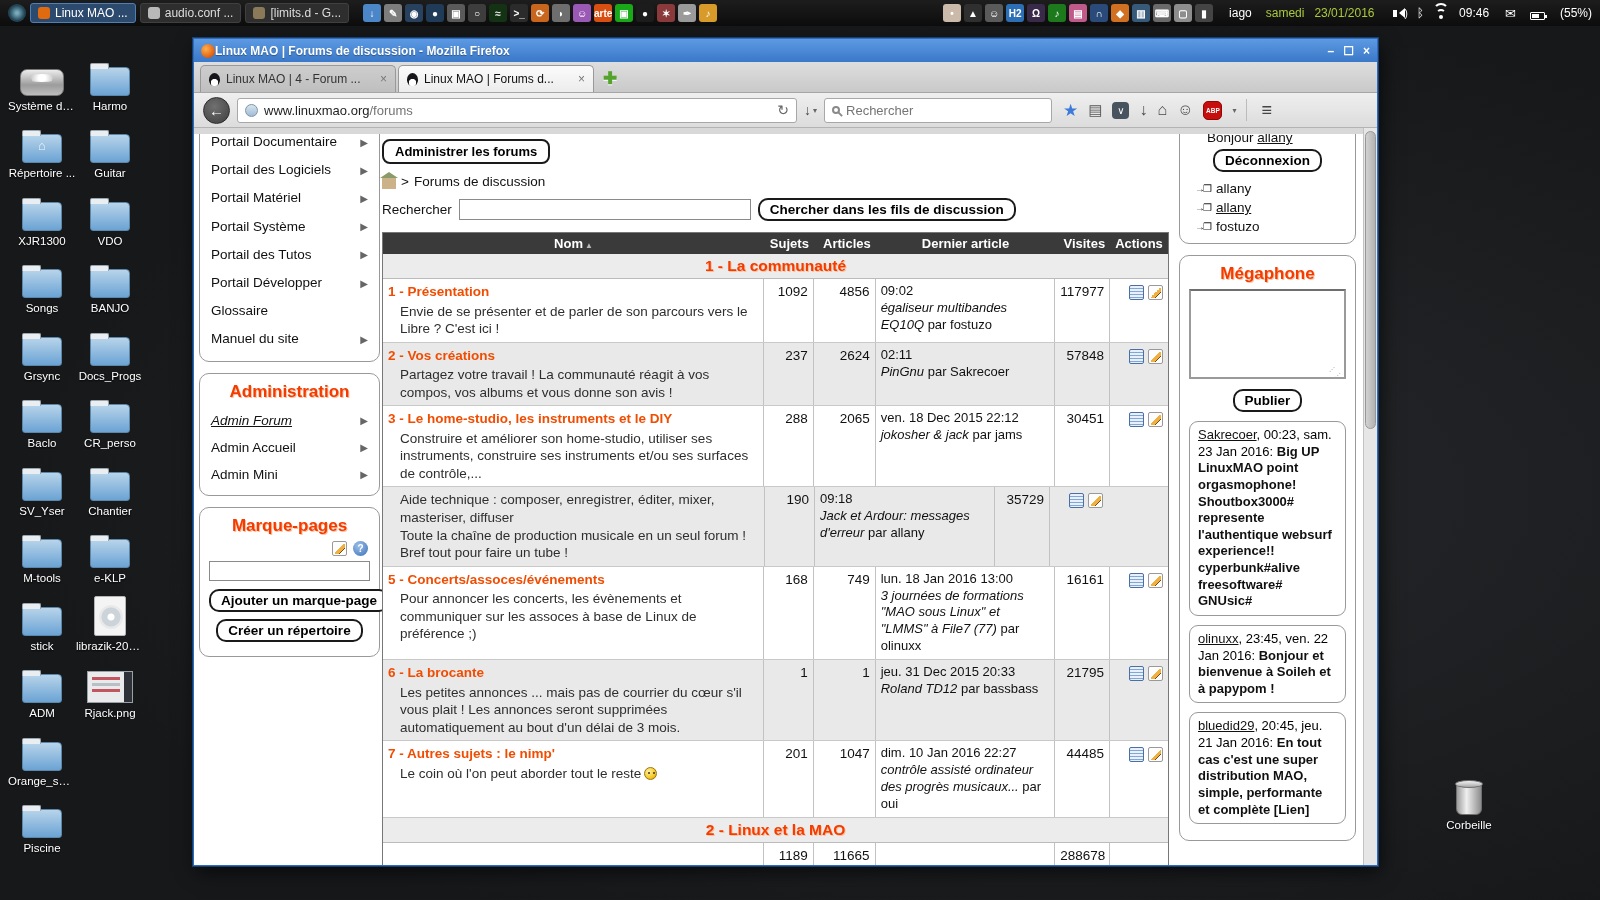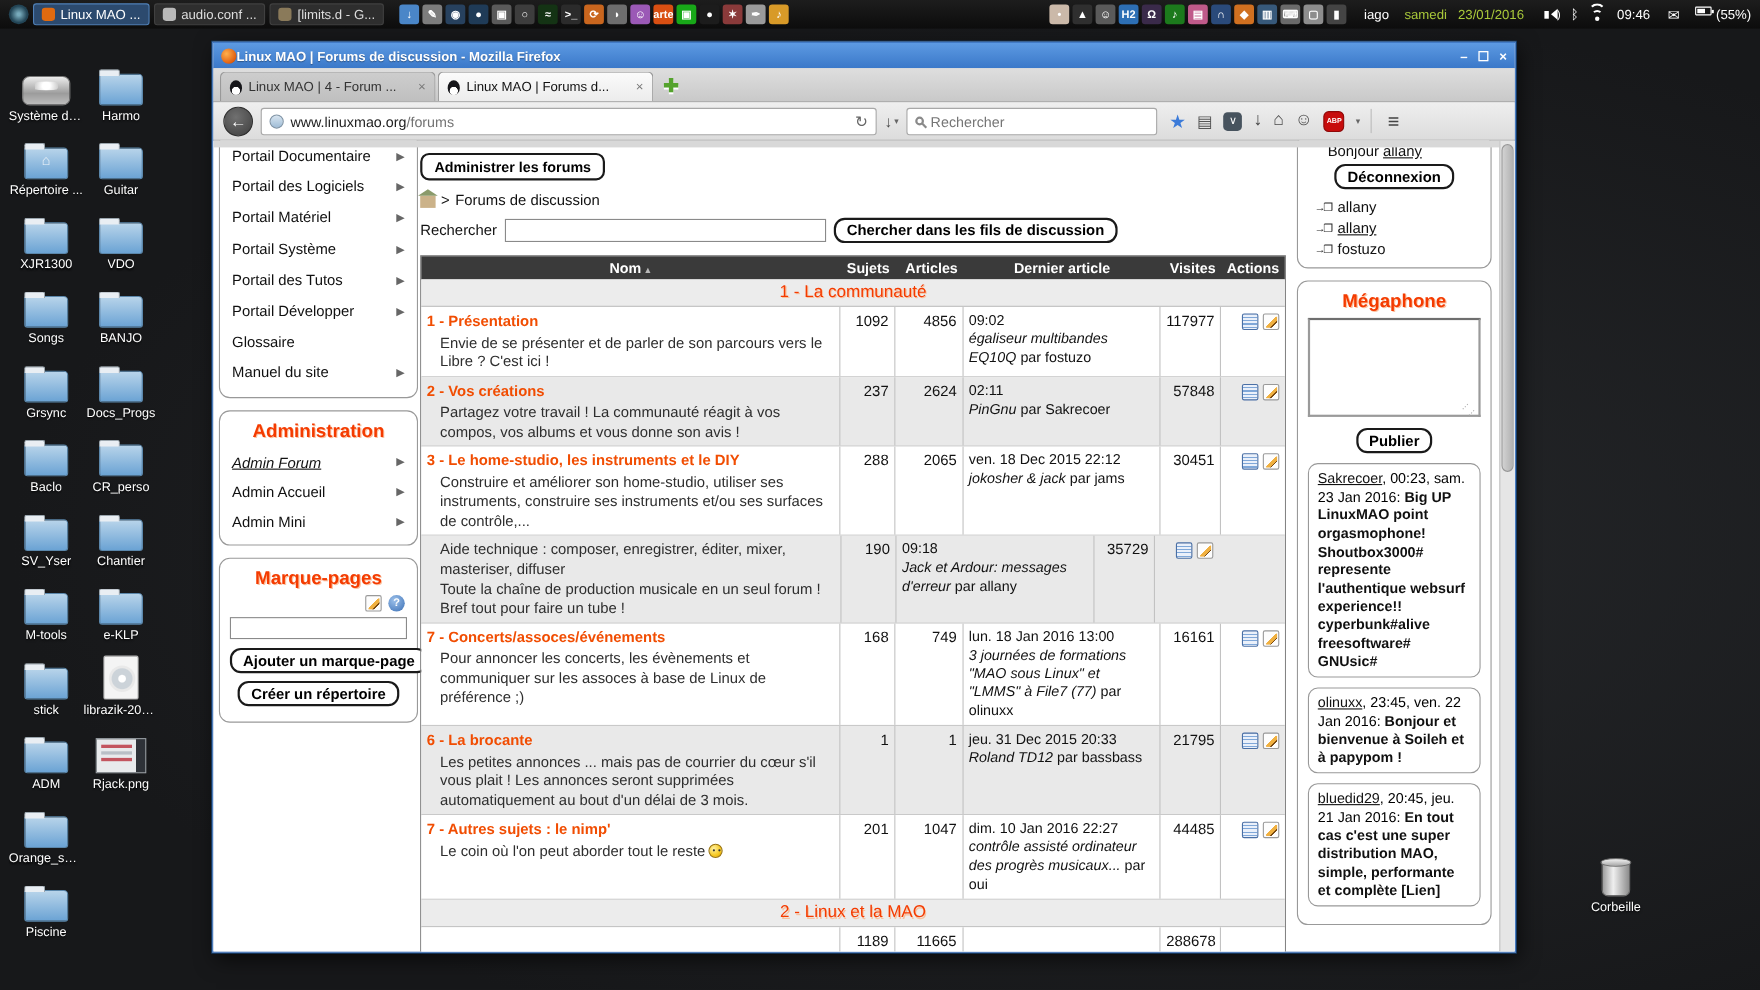--- a/index.html
+++ b/index.html
@@ -23,21 +23,21 @@
   .spk b{width:4px;height:7px;background:#fff;display:inline-block}
   .spk i{width:0;height:0;border:5px solid transparent;border-right:6px solid #fff;margin-left:-3px}
   .bt{color:#fff;font-size:12px}
   .wifi{position:relative;width:16px;height:11px}
   .wifi i{position:absolute;left:50%;bottom:0;transform:translateX(-50%);border:2px solid transparent;border-top:2px solid #fff;border-radius:50%}
   .wifi i:nth-child(1){width:16px;height:16px}
   .wifi i:nth-child(2){width:10px;height:10px}
   .wifi i:nth-child(3){width:4px;height:4px;background:#fff;border:none;border-radius:50%}
   .tb-time{color:#fff;margin-right:12px}
   .envelope{color:#fff;font-size:13px;margin-right:10px}
-  .batt{display:flex;align-items:flex-start;gap:4px;color:#fff}
+  .batt{display:flex;align-items:flex-end;gap:15px;color:#fff}
   .batt .case{width:15px;height:8px;border:1px solid #fff;border-radius:1px;position:relative}
   .batt .case::after{content:"";position:absolute;right:-3px;top:2px;width:2px;height:3px;background:#fff}
   .batt .case i{position:absolute;left:1px;top:1px;bottom:1px;width:55%;background:#fff}
 
   
   .desktop{position:absolute;left:8px;top:44px;display:grid;grid-template-columns:68px 68px;grid-auto-rows:67.5px;width:140px;z-index:1}
   .dicon{display:flex;flex-direction:column;align-items:center;justify-content:flex-end;cursor:default}
   .dicon .lbl{color:#fff;font-size:11.5px;text-shadow:0 1px 2px #000;max-width:68px;white-space:nowrap;overflow:hidden;text-overflow:ellipsis;margin-top:4px}
   .dicon:nth-child(22){grid-column:1}
   .ico{position:relative}
@@ -121,21 +121,21 @@
   .ftable{border:1px solid #777;width:787px}
   .fhead{display:flex;background:#3a3a3a;color:#fff;font-weight:bold;font-size:13px;height:21px;align-items:center}
   .fh{padding:0 5px;white-space:nowrap}
   .fh.h-name{width:382px;text-align:center}
   .fh.h-suj{width:50px;text-align:right}
   .fh.h-art{width:62px;text-align:right}
   .fh.h-der{width:180px;text-align:center}
   .fh.h-vis{width:55px;text-align:right}
   .fh.h-act{width:58px;text-align:left}
   .sortup{font-size:8px;color:#b9b9b9;margin-left:2px}
-  .sect{background:#ececec;color:#f43b00;font-weight:normal;font-size:15.5px;text-align:center;padding:3px 0;border-bottom:1px solid #bbb;text-shadow:1px 1px 0 rgba(250,190,150,.9)}
+  .sect{background:#ececec;color:#f43b00;font-weight:bold;font-size:15.5px;text-align:center;padding:3px 0;border-bottom:1px solid #bbb;text-shadow:1px 1px 0 rgba(250,190,150,.9)}
   .frow{display:flex;border-bottom:1px solid #c9c9c9;background:#fff}
   .frow:nth-child(even){background:#e9e9e9}
   .fc{border-right:1px solid #c2c2c2;padding:4px 5px;line-height:1.3}
   .fc.name{width:382px}
   .fc.num{width:50px;text-align:right}
   .fc.num2{width:62px;text-align:right}
   .fc.last{width:180px;font-size:13px}
   .fc.vis{width:55px;text-align:right}
   .fc.act{width:58px;border-right:none;display:flex;gap:4px;justify-content:flex-end;align-items:flex-start;padding-top:6px}
   .ftitle{color:#f14d02;font-weight:bold;margin-bottom:2px;display:block}
@@ -678,21 +678,21 @@
               </div>
               <div class="fc vis">35729</div>
               <div class="fc act">
                 <span class="icon-table"></span>
                 <span class="icon-edit"></span>
               </div>
             </div>
 
             <div class="frow">
               <div class="fc name">
-                <span class="ftitle">7 - Concerts/assoces/événements</span>
+                <span class="ftitle">5 - Concerts/assoces/événements</span>
                 <div class="fdesc"><span>Pour annoncer les concerts, les évènements et communiquer sur les assoces à base de Linux de préférence ;)</span></div>
               </div>
               <div class="fc num">168</div>
               <div class="fc num2">749</div>
               <div class="fc last">
                 <div>lun. 18 Jan 2016 13:00</div>
                 <div><span class="ltopic">3 journées de formations "MAO sous Linux" et "LMMS" à File7 (77)</span> <span class="lby">par olinuxx</span></div>
               </div>
               <div class="fc vis">16161</div>
               <div class="fc act">

